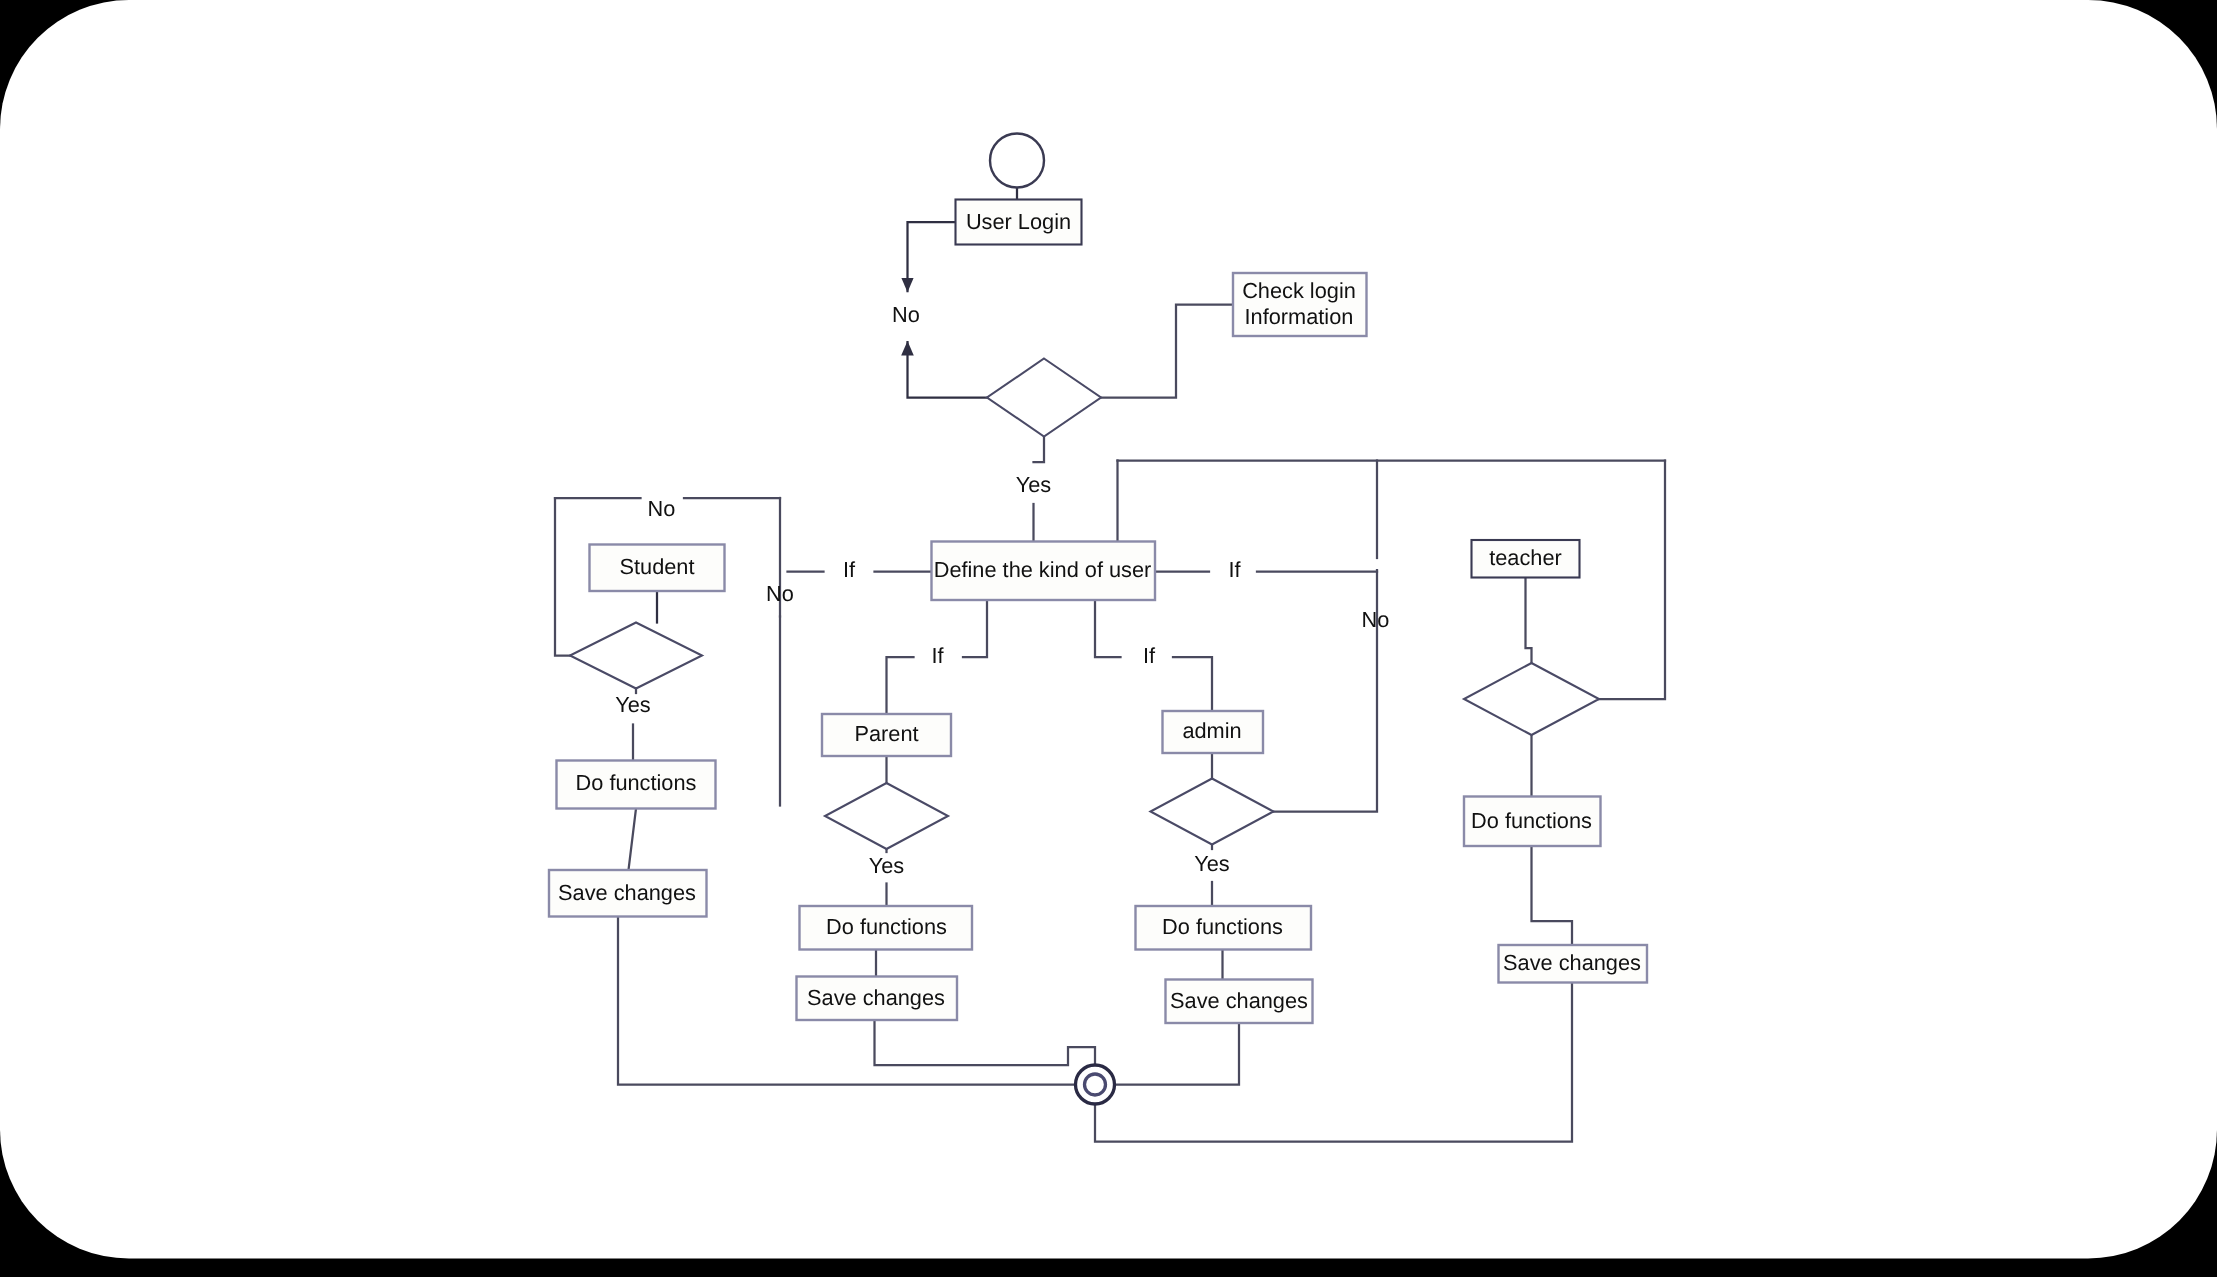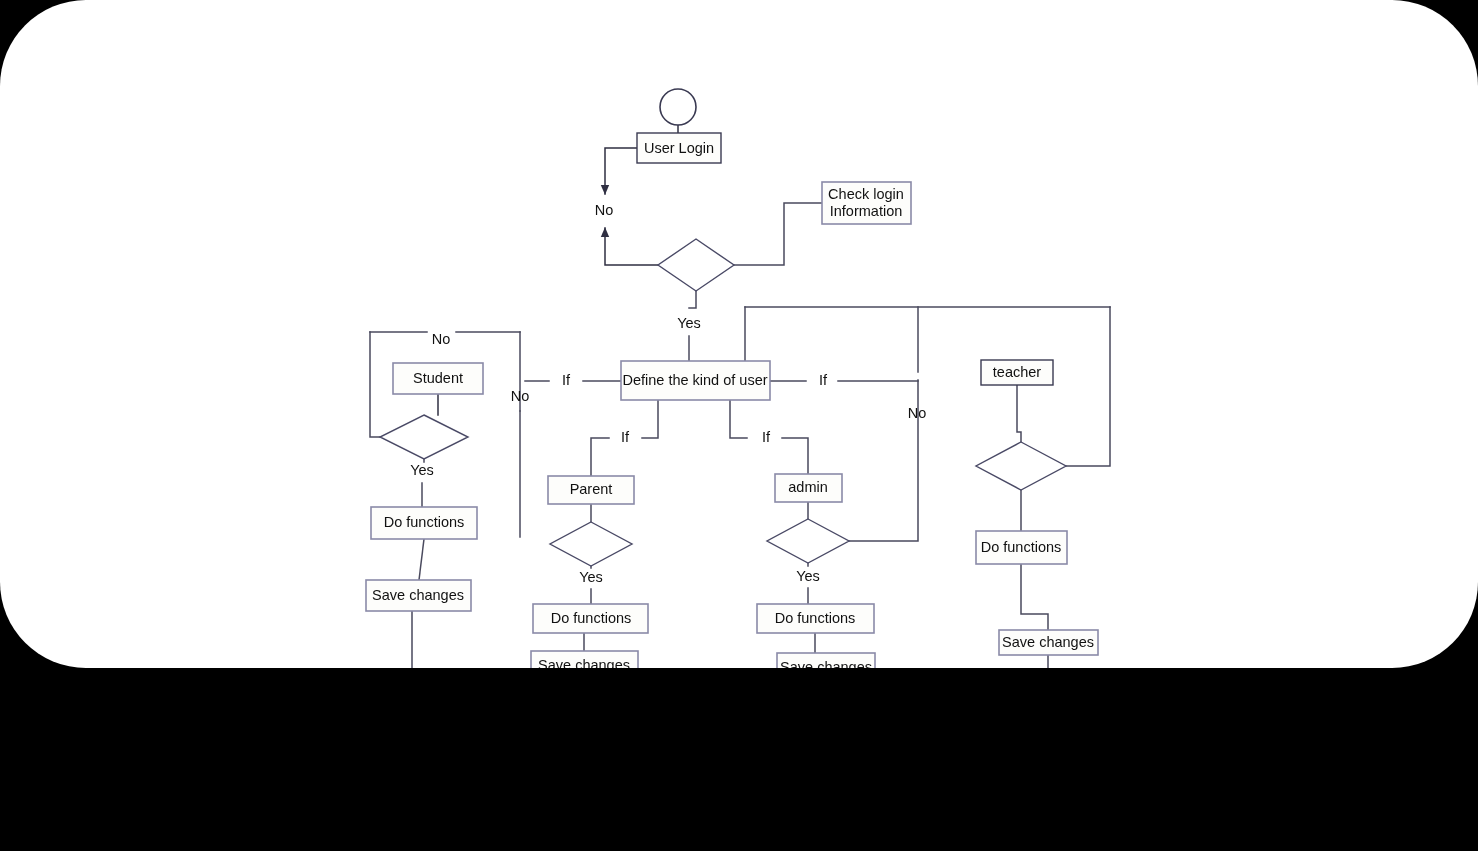--- a/index.html
+++ b/index.html
@@ -12,21 +12,21 @@
     width: 1478px;
     height: 851px;
     overflow: hidden;
     font-family: "Liberation Sans", sans-serif;
   }
   #card {
     position: absolute;
     left: 0;
     top: 0;
     width: 1478px;
-    height: 668px;
+    height: 839px;
     background: #ffffff;
     border-radius: 86px;
     overflow: hidden;
   }
   #canvas {
     position: absolute;
     left: 0;
     top: 0;
     width: 1478px;
     height: 851px;

